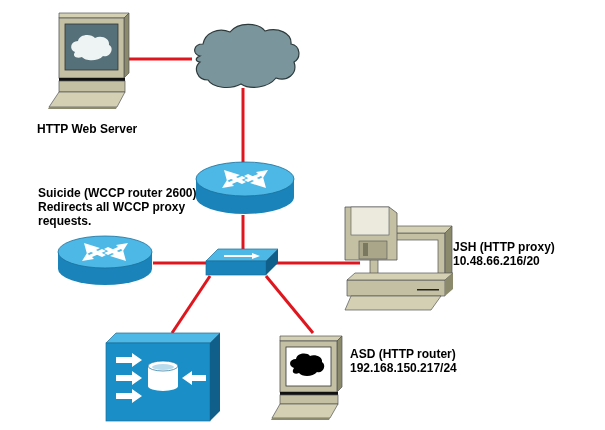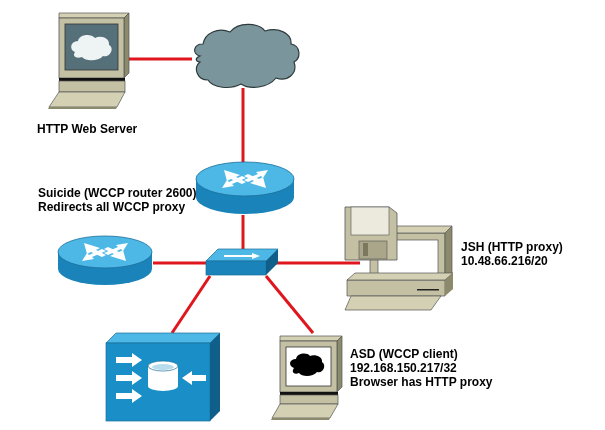--- a/index.html
+++ b/index.html
@@ -115,24 +115,24 @@
   </g>
 </svg>
 
 <div class="label" style="left:37px; top:122px;">
   <div>HTTP Web Server</div>
 </div>
 
 <div class="label" style="left:6px; top:186px;margin-left:32px;">
   <div>Suicide (WCCP router 2600)</div>
   <div>Redirects all WCCP proxy</div>
+  <div>requests.</div>
 </div>
 
-<div class="label" style="left:453px; top:240px;padding-left:8px;">
+<div class="label" style="left:453px; top:240px;">
   <div>JSH (HTTP proxy)</div>
   <div>10.48.66.216/20</div>
 </div>
 
 <div class="label" style="left:350px; top:347px;">
-  <div>ASD (WCCP client)</div>
-  <div>192.168.150.217/32</div>
-  <div>Browser has HTTP proxy</div>
+  <div>ASD (HTTP router)</div>
+  <div>192.168.150.217/24</div>
 </div>
 
 </body></html>

